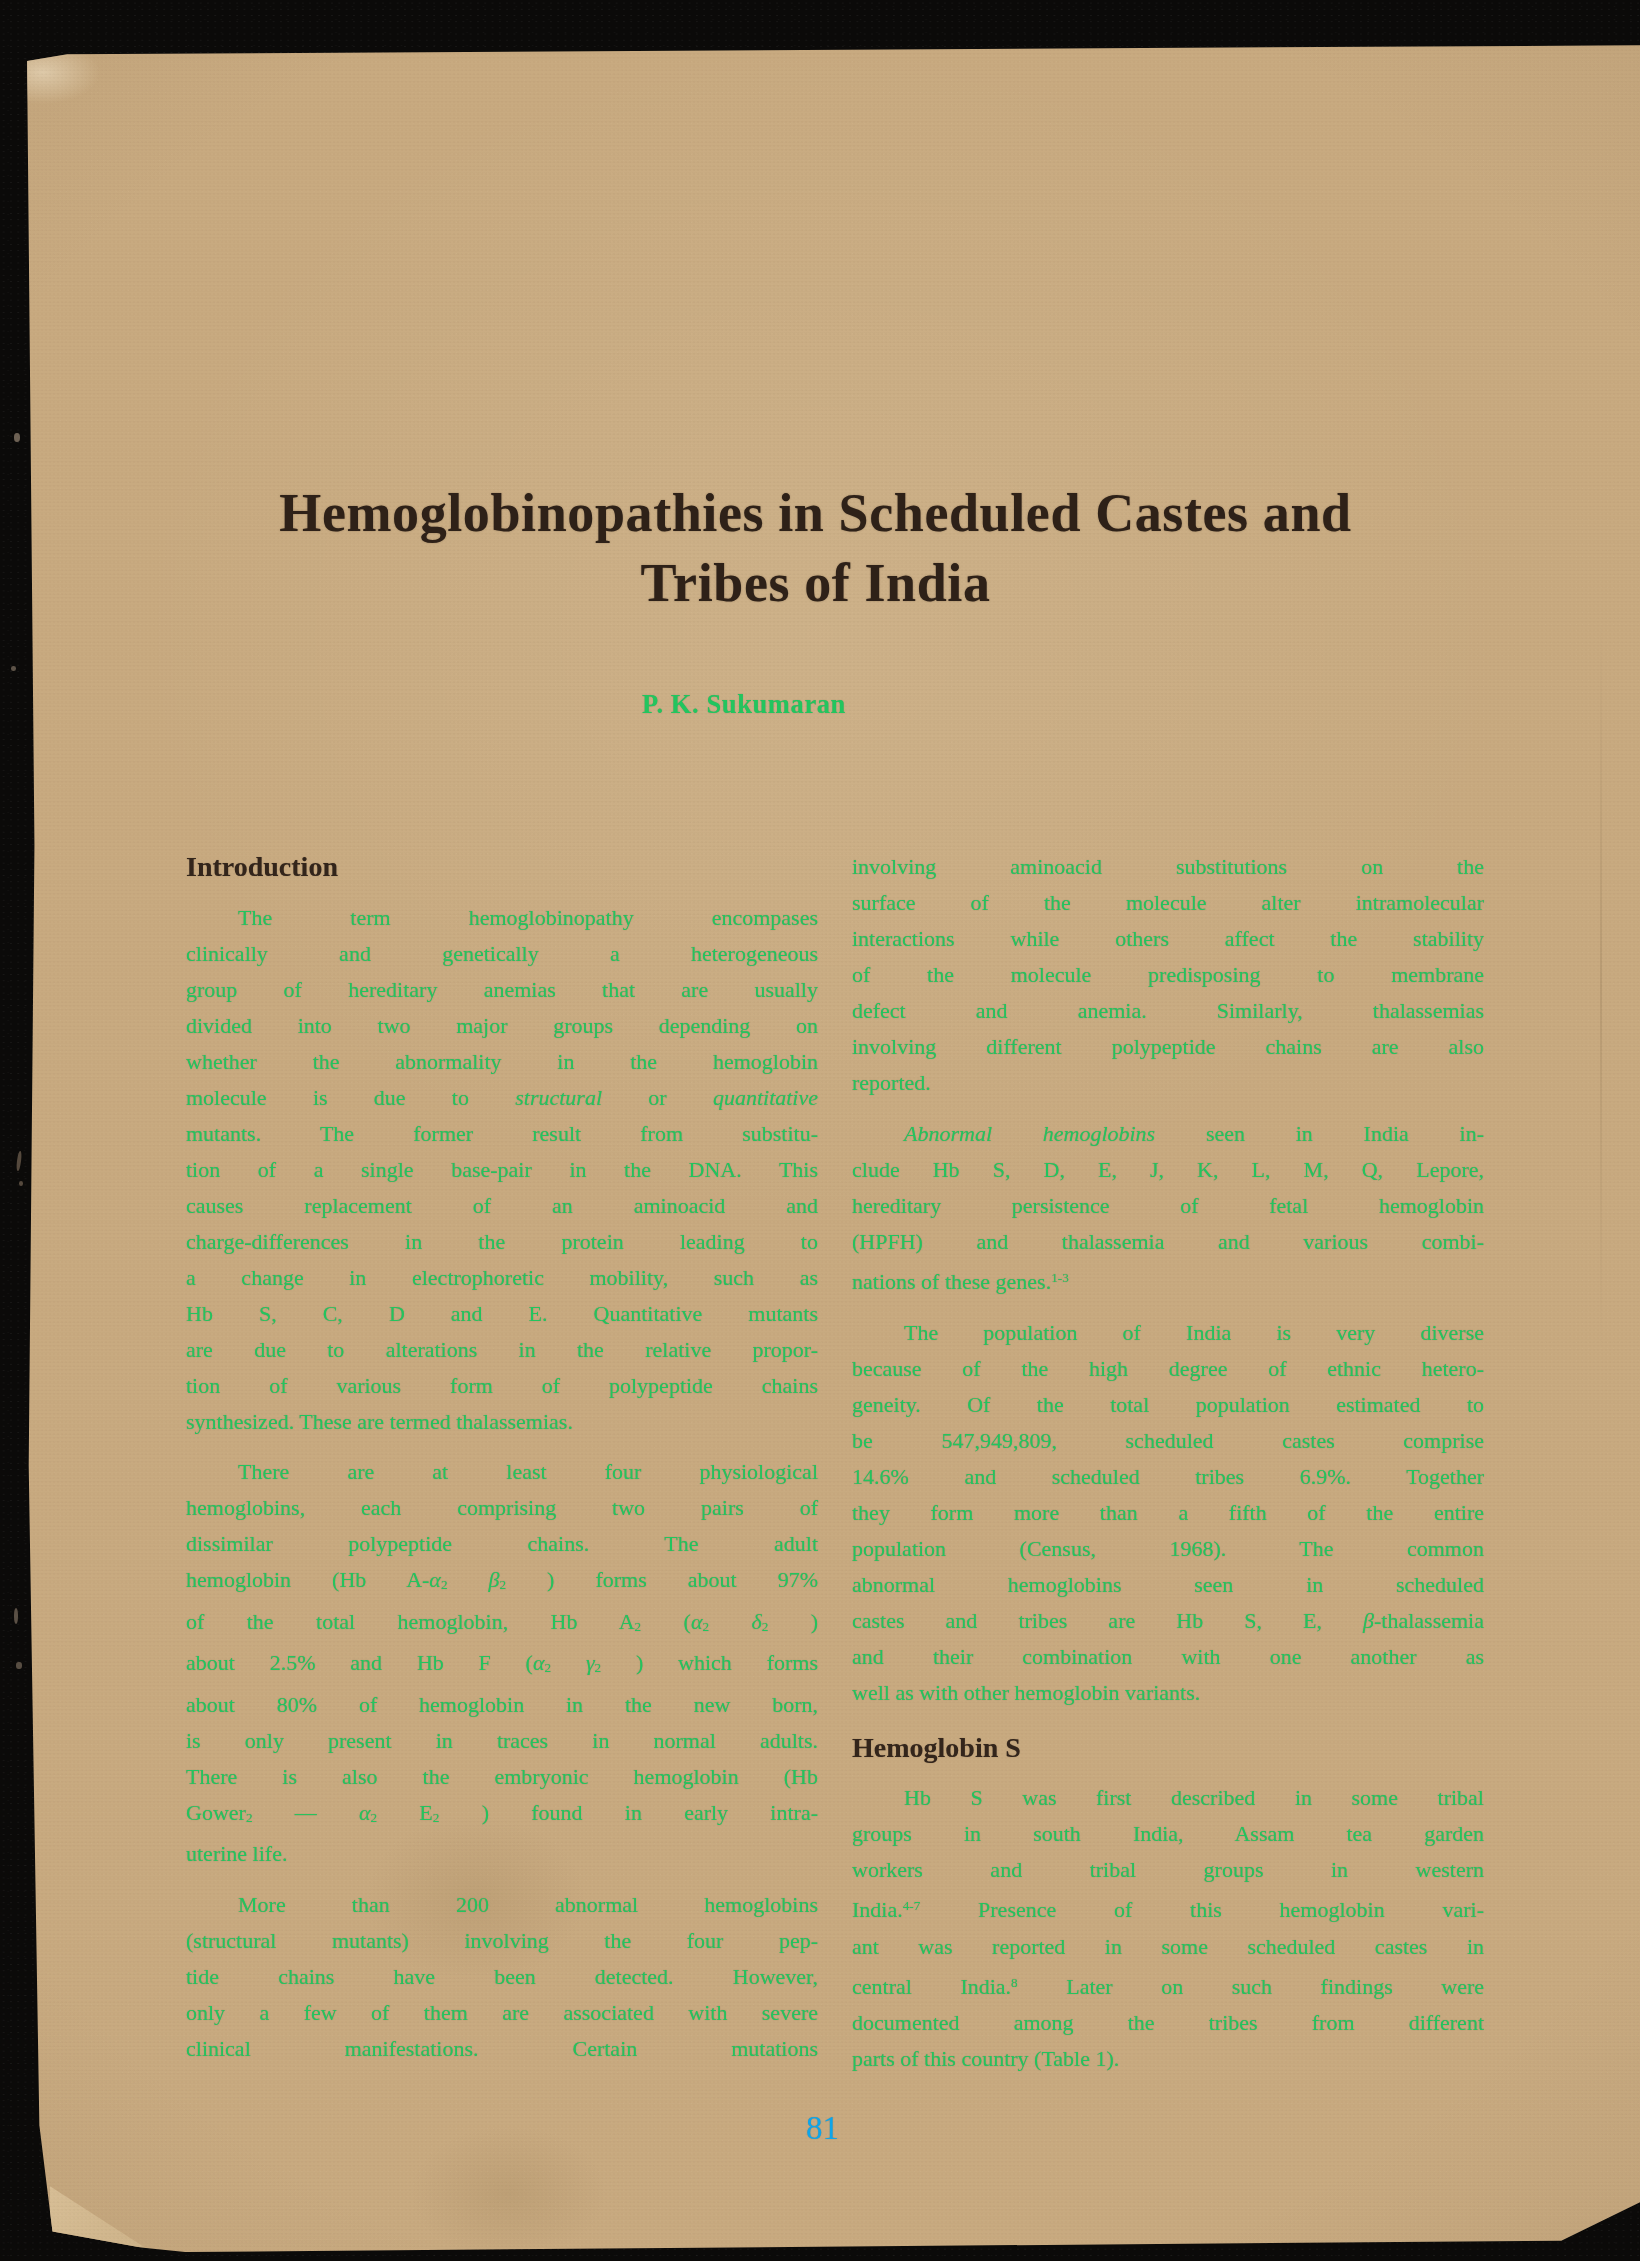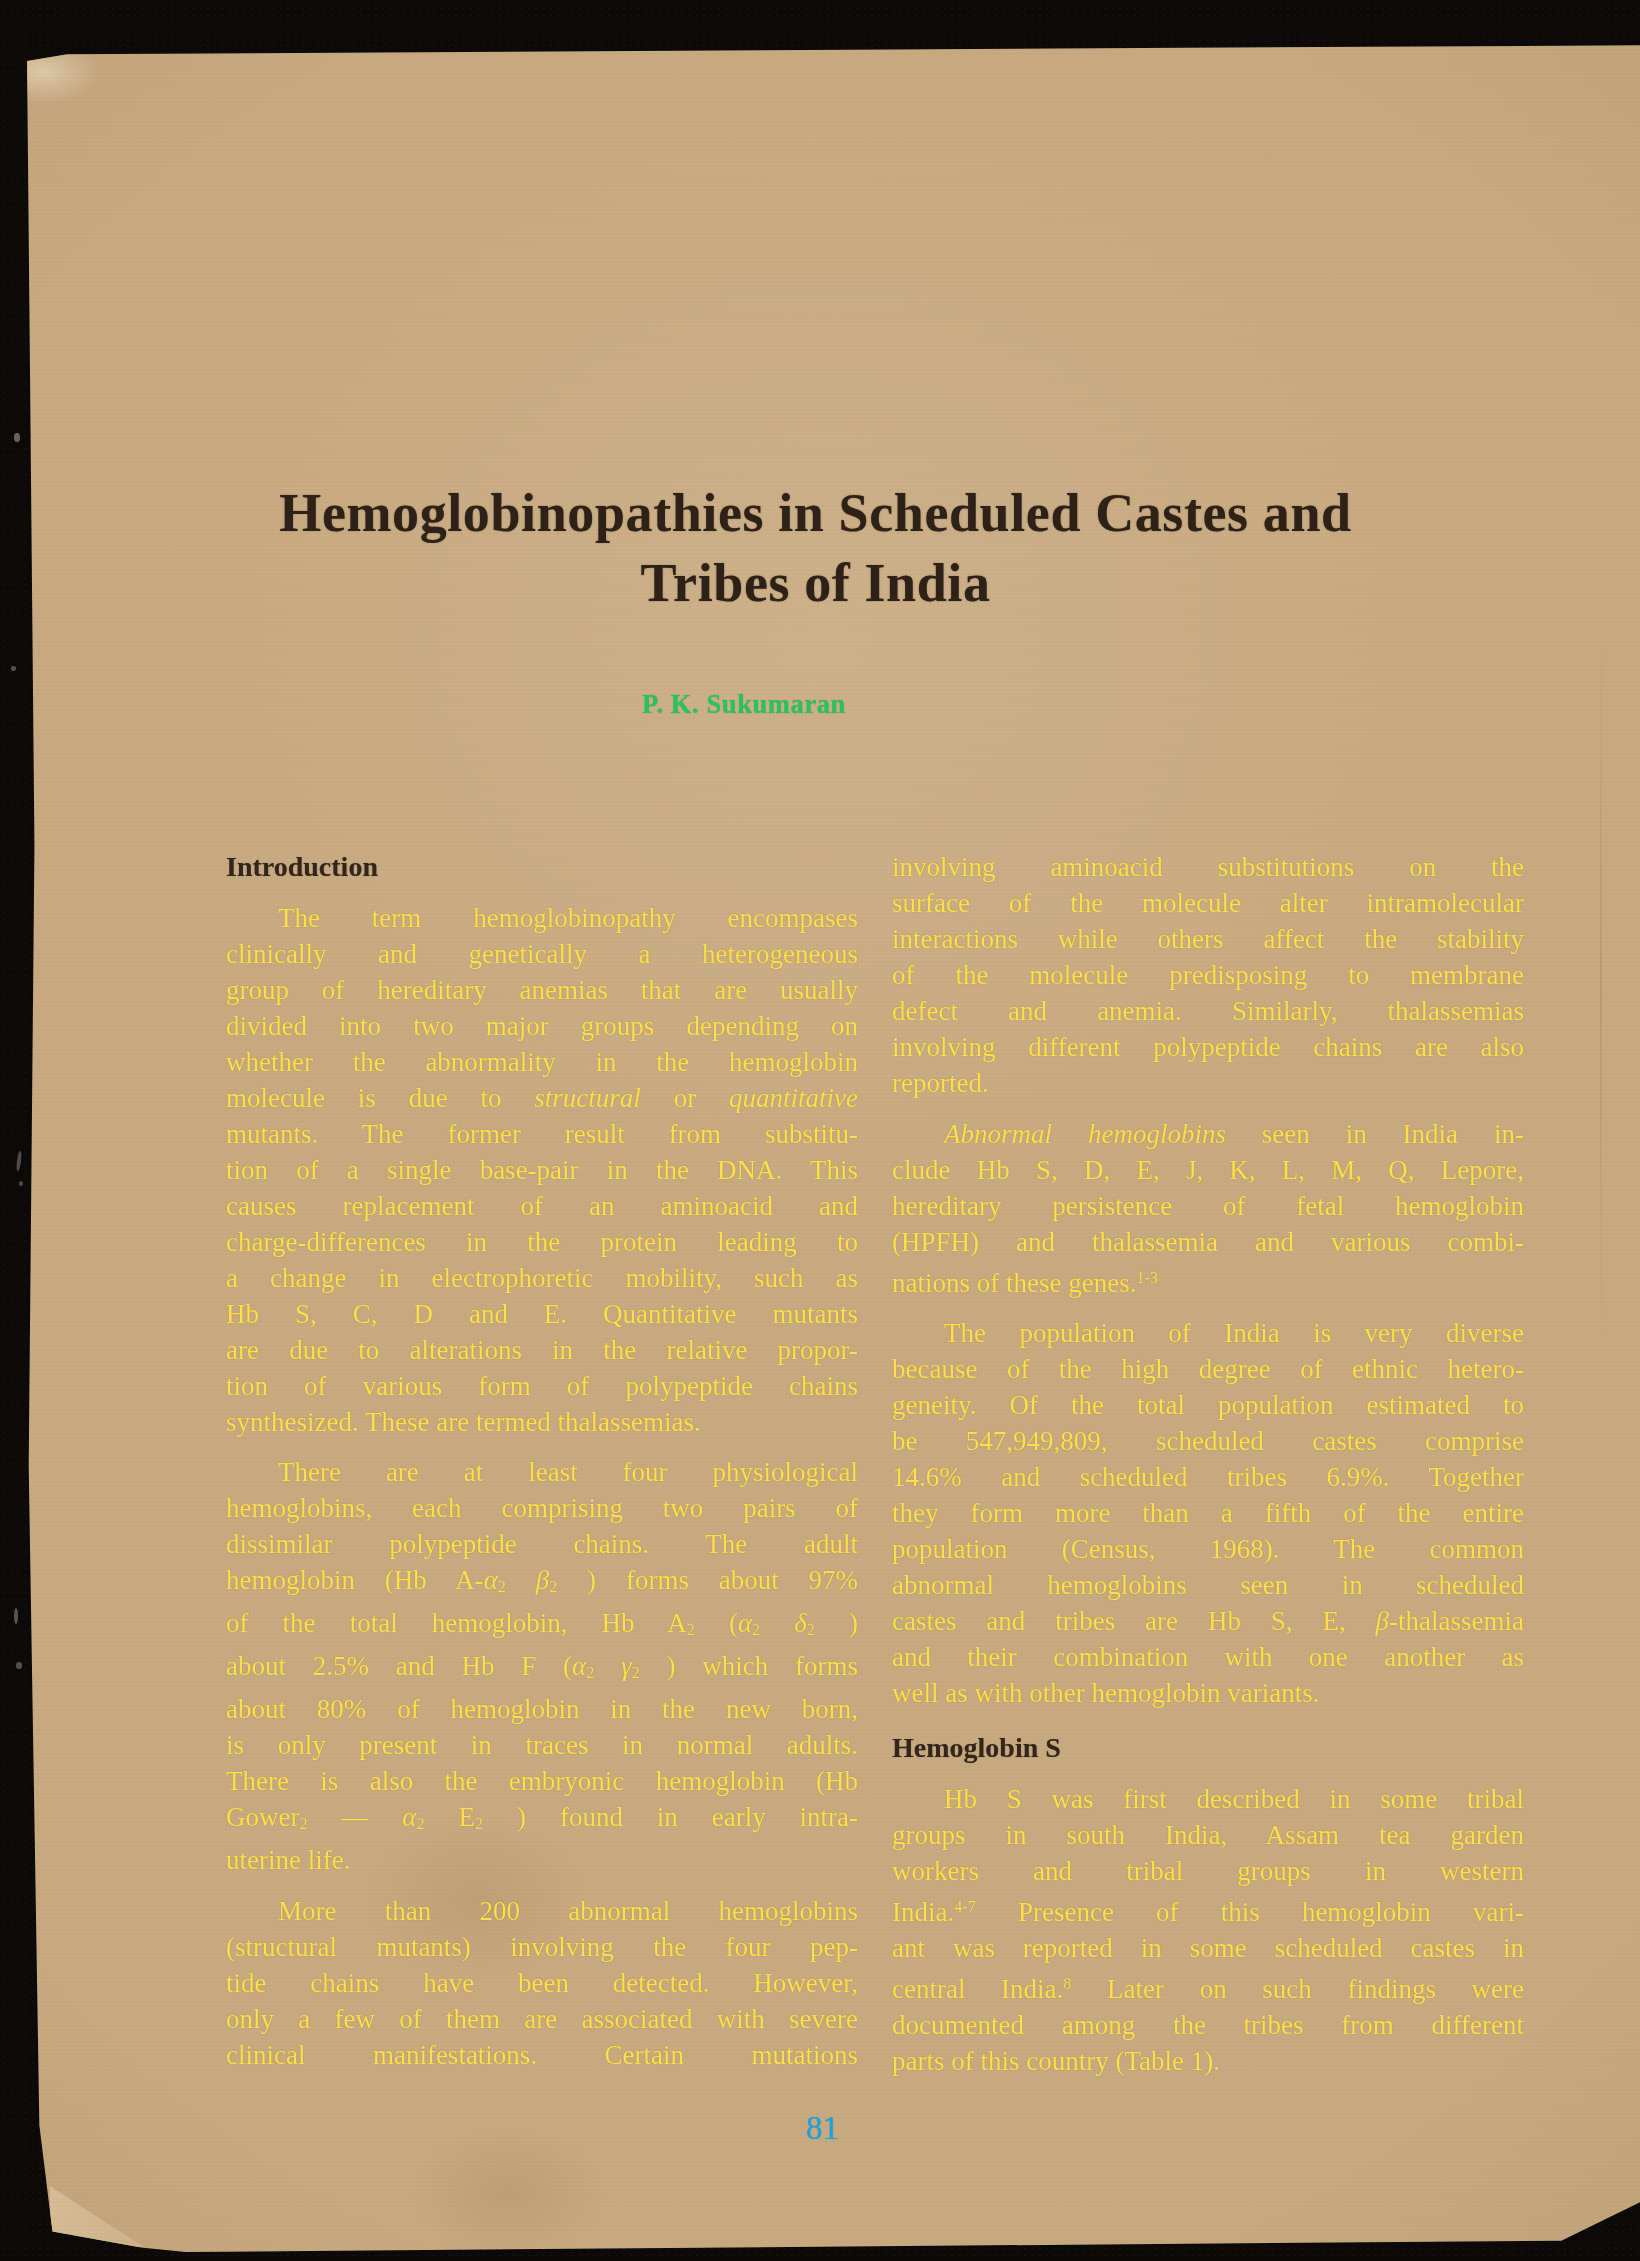--- a/index.html
+++ b/index.html
@@ -32,27 +32,27 @@
   .crease-right{position:absolute;left:1600px;top:620px;width:1.7px;height:733px;
     background:linear-gradient(rgba(100,75,45,0),rgba(100,75,45,.16),rgba(100,75,45,0));}
   
   .content{position:absolute;inset:0;color:#3a2b20;padding-left:35px;}
   .title{position:absolute;left:147px;top:478px;width:1337px;text-align:center;
     font-size:54px;line-height:70px;font-weight:700;color:#2e2118;letter-spacing:0.6px;
     text-shadow:0 0 1.7px rgba(48,34,24,.35);}
   .author{position:absolute;left:558px;top:689px;width:372px;text-align:center;
     font-size:26.5px;font-weight:700;color:#22c55e;letter-spacing:0.6px;
     text-shadow:0 0 1.1px rgba(52,39,32,.3);}
-  .columns{position:absolute;left:186px;top:849px;width:1298px;display:flex;gap:34px;margin-left:40px;}
+  .columns{position:absolute;left:186px;top:849px;width:1298px;display:flex;gap:34px;}
   .col{width:632px;}
   .section-heading{font-size:28px;font-weight:700;color:#33251b;margin:0 0 14.7px 0;
     line-height:36px;text-shadow:0 0 1.1px rgba(51,37,27,.3);}
   .col .para + .para{margin-top:14.7px;}
   .col .para + .section-heading{margin-top:19px;}
-  .para{font-size:27px;line-height:36px;color:#fde047;text-shadow:0 0 1.1px rgba(59,44,32,.32);}
+  .para{font-size:22px;line-height:36px;color:#22c55e;text-shadow:0 0 1.1px rgba(59,44,32,.32);}
   .line{text-align:justify;text-align-last:justify;white-space:normal;}
   .line.last{text-align-last:left;}
   .para.indent .line:first-child{text-indent:52px;}
   .i{font-style:italic;}
   .sb{font-size:.6em;vertical-align:-.18em;}
   .sp{font-size:.6em;vertical-align:.55em;}
   .pagenum{position:absolute;left:780px;top:2110px;width:85px;text-align:center;
     font-size:33px;color:#0ea5e9;text-shadow:0 0 1.1px rgba(51,39,30,.3);}
   
   .speck{position:absolute;border-radius:45%;}

